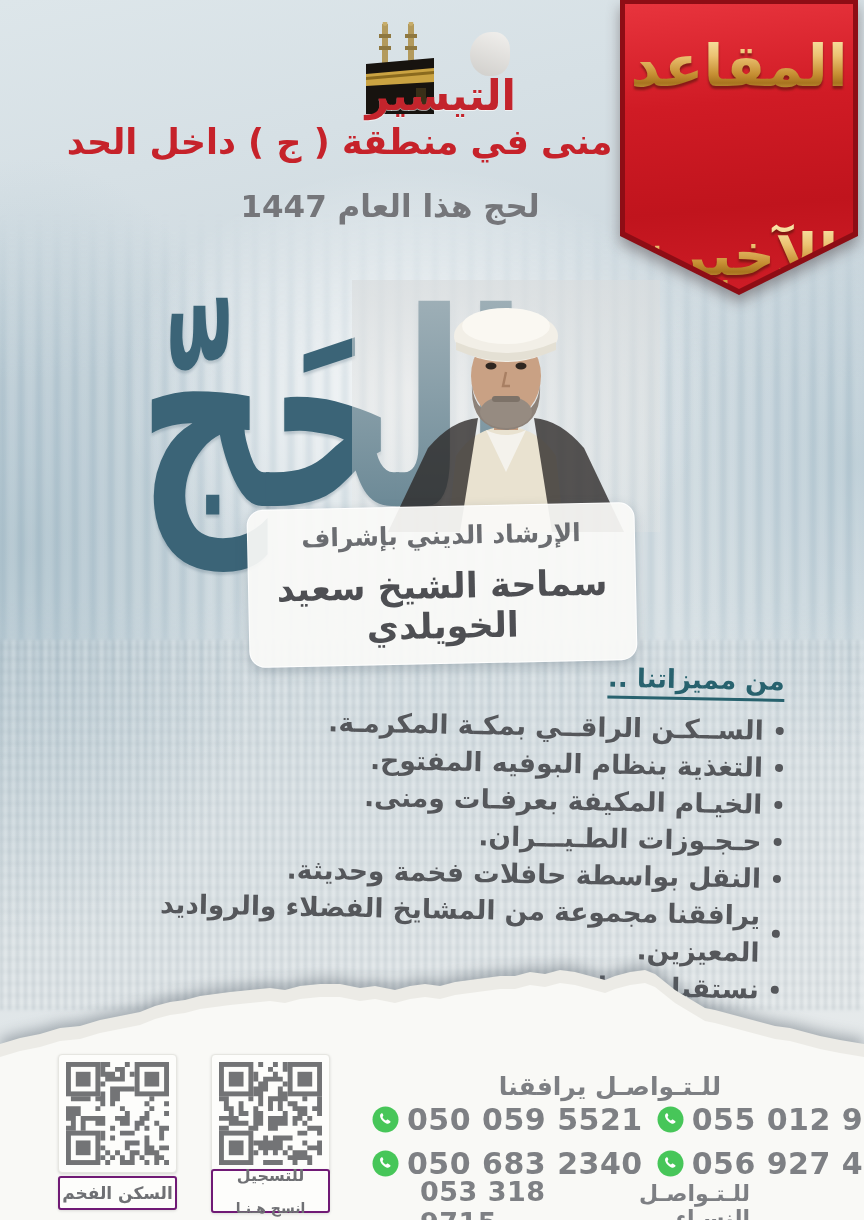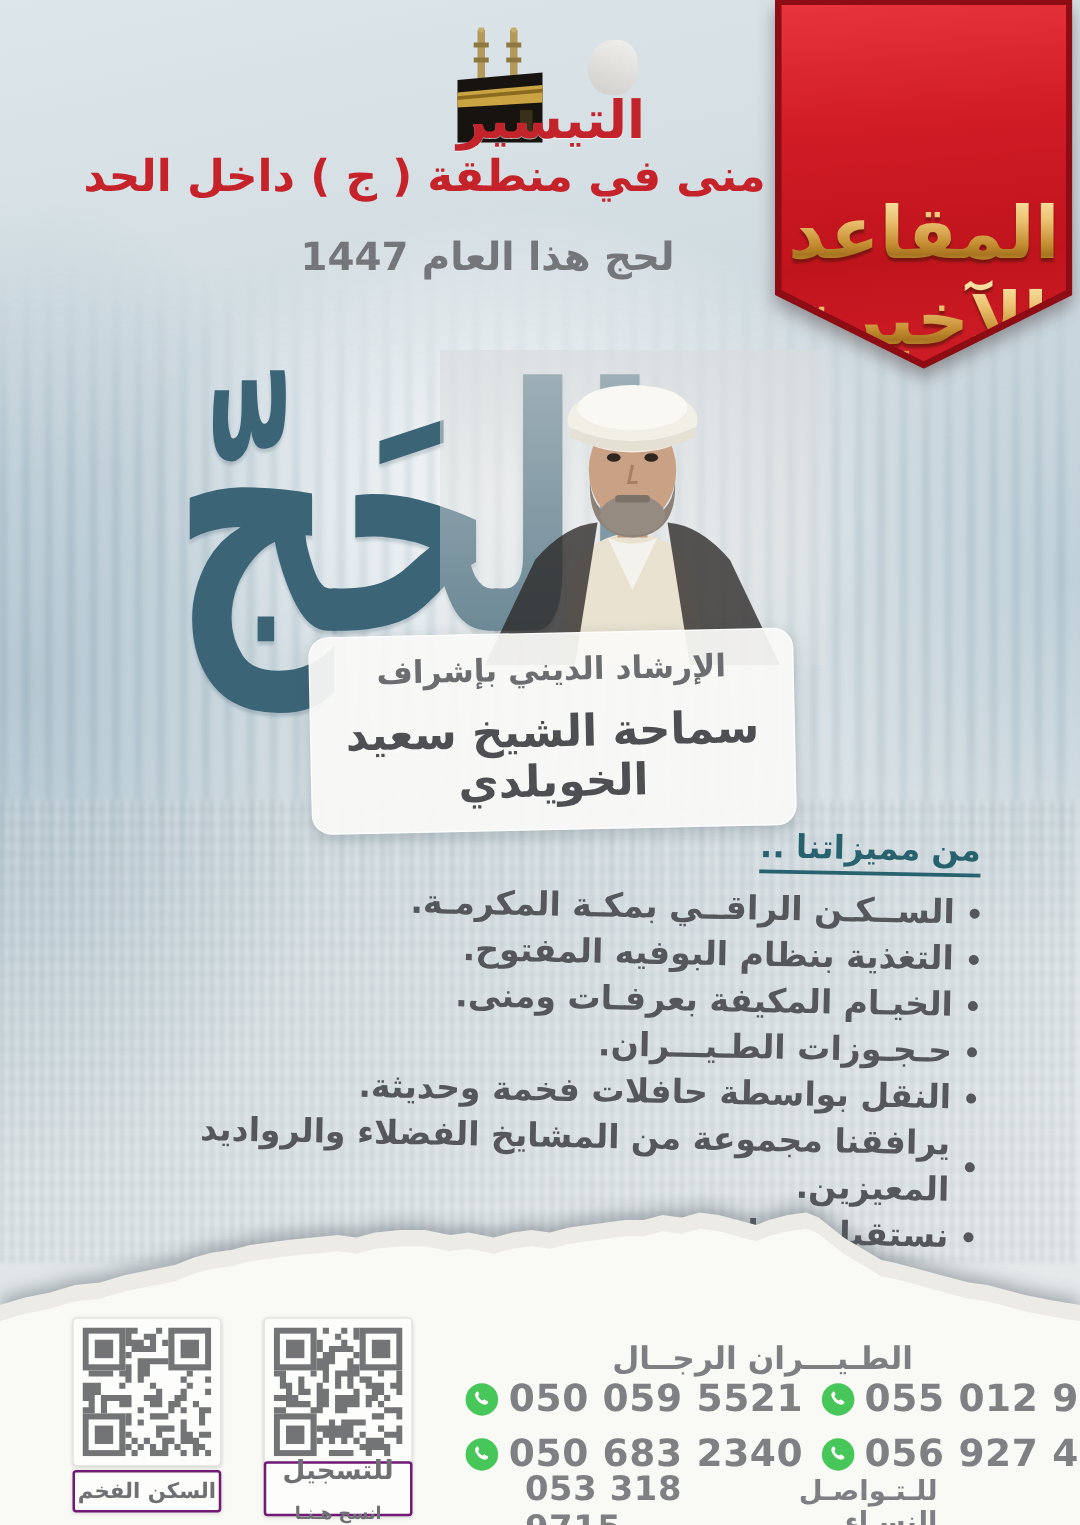--- a/index.html
+++ b/index.html
@@ -39,21 +39,21 @@
     z-index:30;
   }
   .ribbon .outer{
     position:absolute; inset:0; background:#8e0d15;
     clip-path:polygon(0 0,100% 0,100% 80%,50% 100%,0 80%);
   }
   .ribbon .inner{
     position:absolute; inset:4px 5px 6px 5px;
     background:linear-gradient(175deg,#e8343d 0%, #d01b25 35%, #c0141d 70%, #cf1d27 100%);
     clip-path:polygon(0 0,100% 0,100% 80%,50% 100%,0 80%);
-    display:flex; flex-direction:column; align-items:center; justify-content:flex-end;
+    display:flex; flex-direction:column; align-items:center; justify-content:space-between;
     padding-top:28px; direction:rtl;
   }
   .ribbon .gold{
     font-size:58px; font-weight:bold; line-height:1.18; text-align:center;
     background:linear-gradient(180deg,#f9e7ac 5%, #ecc272 35%, #c68f33 62%, #a8741f 75%, #e0b158 95%);
     -webkit-background-clip:text; background-clip:text; color:transparent;
     filter:drop-shadow(0 3px 1px rgba(70,20,5,.55));
   }
   
   .logo{ position:absolute; left:346px; top:18px; width:170px; height:104px; z-index:20; }
@@ -279,25 +279,25 @@
         <rect x="10" y="10" width="15" height="15" fill="#737476"></rect>
         <rect x="70" y="0" width="35" height="35" fill="#737476"></rect>
         <rect x="75" y="5" width="25" height="25" fill="#fdfdfb"></rect>
         <rect x="80" y="10" width="15" height="15" fill="#737476"></rect>
         <rect x="0" y="70" width="35" height="35" fill="#737476"></rect>
         <rect x="5" y="75" width="25" height="25" fill="#fdfdfb"></rect>
         <rect x="10" y="80" width="15" height="15" fill="#737476"></rect>
       </svg>
   </div>
   <div class="qr-label" style="left:211px; top:1169px; width:119px; height:44px;">
-    <span style="font-size:21px;text-align:center;">للتسجيل</span>
+    <span style="font-size:16px;text-align:center;">للتسجيل</span>
     <span style="font-size:14px; margin-top:15px;">انسح هـنـا</span>
   </div>
 
-  <div class="contact-men-label">الطـيـــران الرجــال</div>
+  <div class="contact-men-label">للـتـواصـل يرافقنا</div>
 
   <div class="phones">
     <div class="phone">
       <svg width="27" height="27" viewBox="0 0 27 27">
         <circle cx="13.5" cy="13.5" r="13" fill="#47c659"></circle>
         <path d="M6,23 L8.5,17.5 L12,20.5 Z" fill="#47c659"></path>
         <path d="M9.2,7.6 c-1.3,1 -1.5,2.4 -0.6,4.3 c1.1,2.3 3,4.2 5.3,5.3 c1.9,0.9 3.3,0.7 4.3,-0.6 c0.5,-0.65 0.4,-1.2 -0.2,-1.6 l-1.8,-1.2 c-0.55,-0.35 -1,-0.3 -1.5,0.2 c-0.45,0.45 -0.8,0.5 -1.4,0.15 c-1,-0.6 -1.9,-1.5 -2.5,-2.5 c-0.35,-0.6 -0.3,-0.95 0.15,-1.4 c0.5,-0.5 0.55,-0.95 0.2,-1.5 L10.8,7.8 c-0.4,-0.6 -0.95,-0.7 -1.6,-0.2 Z" fill="#ffffff"></path>
       </svg>
       <span class="num">050 059 5521</span>
     </div>

